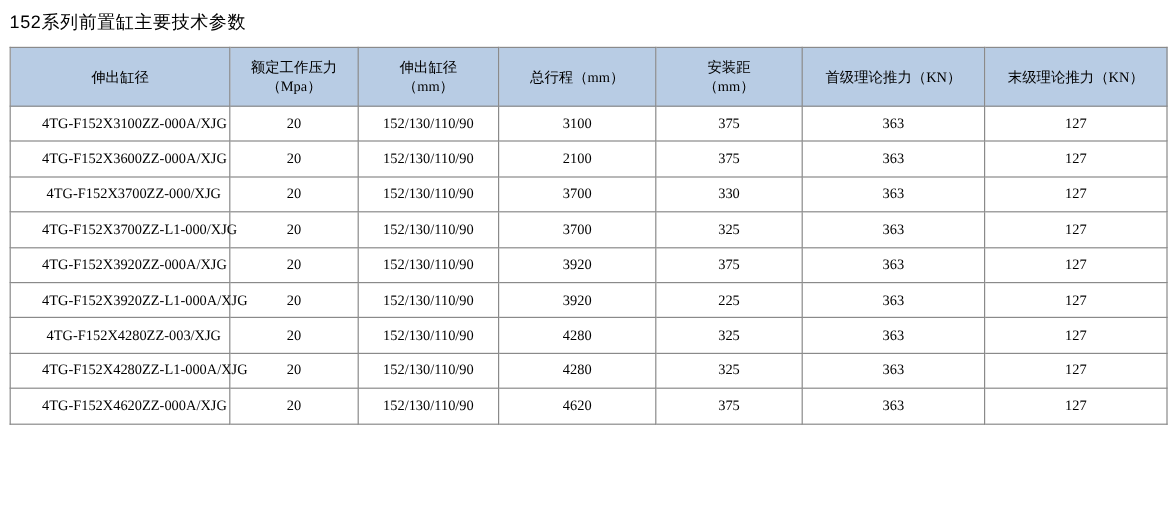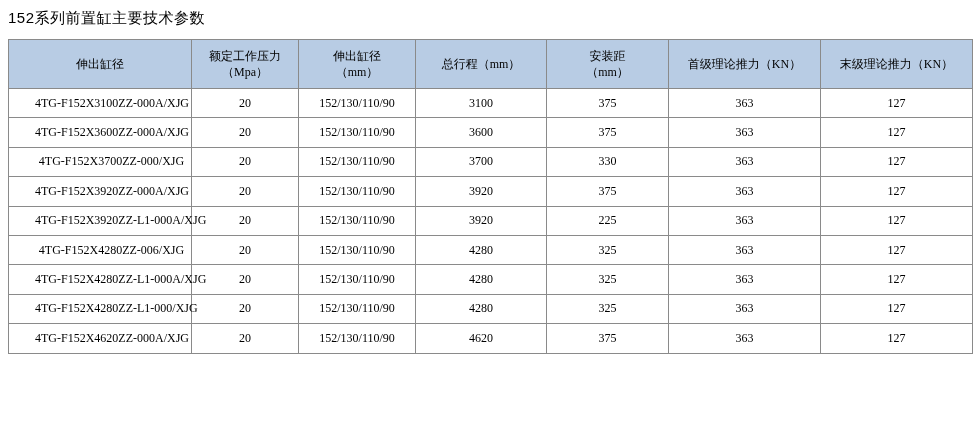--- a/index.html
+++ b/index.html
@@ -126,80 +126,80 @@
         <td>152/130/110/90</td>
         <td>3100</td>
         <td>375</td>
         <td>363</td>
         <td>127</td>
       </tr>
       <tr>
         <td class="col-model">4TG-F152X3600ZZ-000A/XJG</td>
         <td>20</td>
         <td>152/130/110/90</td>
-        <td>3600</td>
+        <td>2100</td>
         <td>375</td>
         <td>363</td>
         <td>127</td>
       </tr>
       <tr>
         <td class="col-model">4TG-F152X3700ZZ-000/XJG</td>
         <td>20</td>
         <td>152/130/110/90</td>
         <td>3700</td>
         <td>330</td>
         <td>363</td>
         <td>127</td>
       </tr>
       <tr>
+        <td class="col-model">4TG-F152X3700ZZ-L1-000/XJG</td>
+        <td>20</td>
+        <td>152/130/110/90</td>
+        <td>3700</td>
+        <td>325</td>
+        <td>363</td>
+        <td>127</td>
+      </tr>
+      <tr>
         <td class="col-model">4TG-F152X3920ZZ-000A/XJG</td>
         <td>20</td>
         <td>152/130/110/90</td>
         <td>3920</td>
         <td>375</td>
         <td>363</td>
         <td>127</td>
       </tr>
       <tr>
         <td class="col-model">4TG-F152X3920ZZ-L1-000A/XJG</td>
         <td>20</td>
         <td>152/130/110/90</td>
         <td>3920</td>
         <td>225</td>
         <td>363</td>
         <td>127</td>
       </tr>
       <tr>
-        <td class="col-model">4TG-F152X4280ZZ-006/XJG</td>
+        <td class="col-model">4TG-F152X4280ZZ-003/XJG</td>
         <td>20</td>
         <td>152/130/110/90</td>
         <td>4280</td>
         <td>325</td>
         <td>363</td>
         <td>127</td>
       </tr>
       <tr>
         <td class="col-model">4TG-F152X4280ZZ-L1-000A/XJG</td>
         <td>20</td>
         <td>152/130/110/90</td>
         <td>4280</td>
         <td>325</td>
         <td>363</td>
         <td>127</td>
       </tr>
       <tr>
-        <td class="col-model">4TG-F152X4280ZZ-L1-000/XJG</td>
-        <td>20</td>
-        <td>152/130/110/90</td>
-        <td>4280</td>
-        <td>325</td>
-        <td>363</td>
-        <td>127</td>
-      </tr>
-      <tr>
         <td class="col-model">4TG-F152X4620ZZ-000A/XJG</td>
         <td>20</td>
         <td>152/130/110/90</td>
         <td>4620</td>
         <td>375</td>
         <td>363</td>
         <td>127</td>
       </tr>
 
     </tbody>

